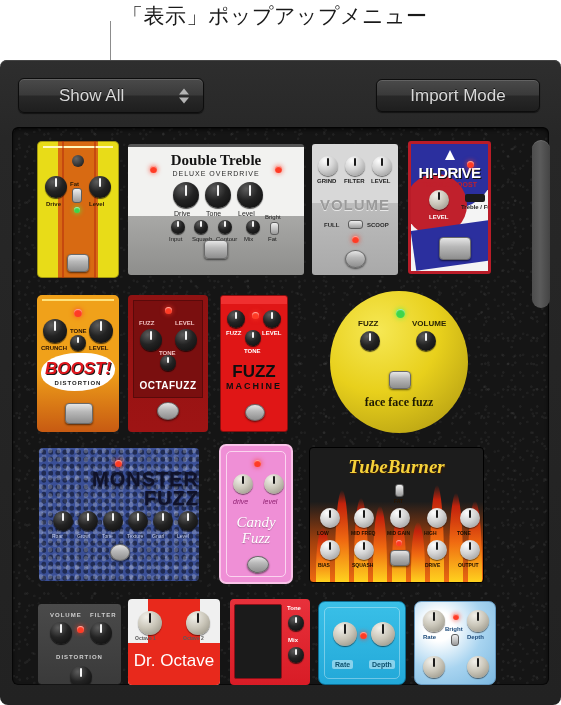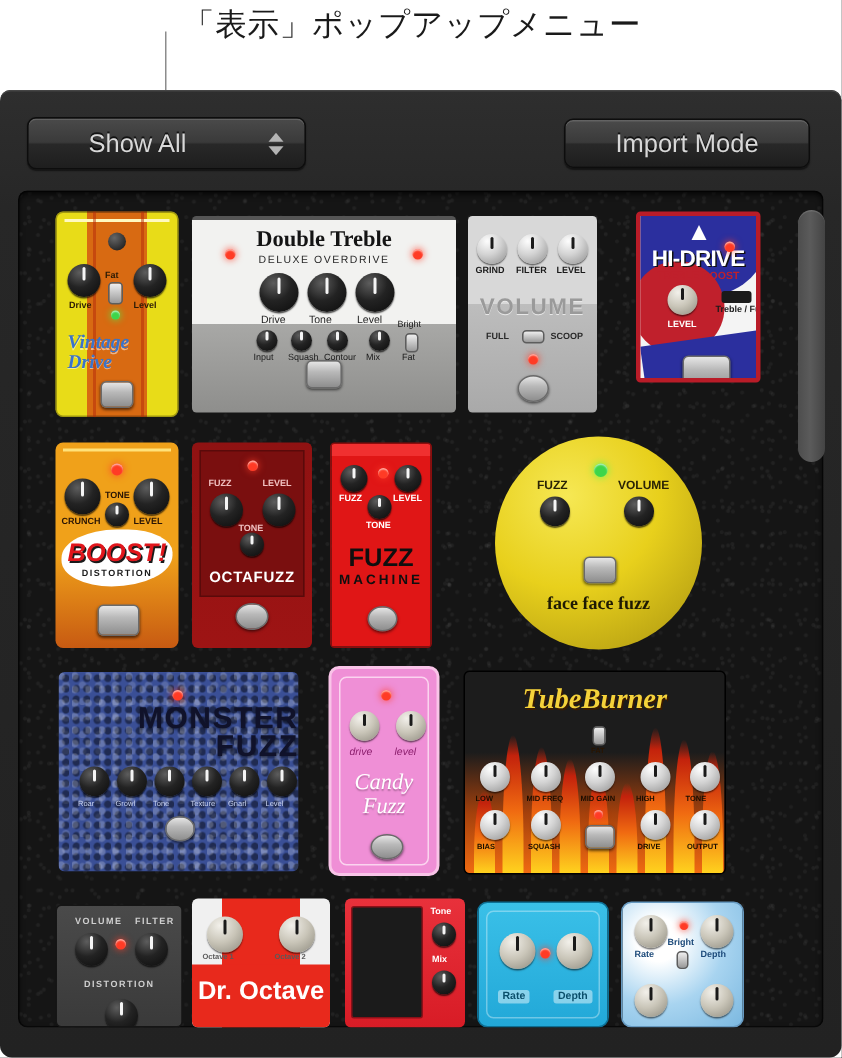--- a/index.html
+++ b/index.html
@@ -206,21 +206,20 @@
             <div class="pointer"></div>
           </div>
           <div class="knob-dark" style="left:52px;top:35px;width:22px;height:22px;">
             <div class="pointer"></div>
           </div>
           <div class="plabel" style="left:9px;top:60px;font-size:6px;color:#2a1a05;font-weight:bold;">Drive</div>
           <div class="plabel" style="left:52px;top:60px;font-size:6px;color:#2a1a05;font-weight:bold;">Level</div>
           <div class="plabel" style="left:33px;top:40px;font-size:6px;color:#2a1a05;font-weight:bold;">Fat</div>
           <div class="toggle" style="left:35px;top:47px;width:10px;height:15px;"></div>
           <div class="led green" style="left:37px;top:66px;width:6px;height:6px;background:#3dd64a;"></div>
-          <div style="position:absolute;left:8px;top:80px;width:66px;height:28px;color:#3b73c9;font-size:13px;font-style:italic;font-weight:bold;text-shadow:0 1px 0 rgba(255,255,255,.5);line-height:13px;font-family:&quot;Liberation Serif&quot;,serif;">Vintage Drive</div>
           <div class="stomp" style="left:30px;top:113px;width:22px;height:18px;"></div>
         </div>
         <div class="pedal" style="left:116px;top:17px;width:176px;height:131px;background:linear-gradient(180deg,#555 0 3px,#f2f2f0 3px 55%, #a8a8a6 55%, #8e8e8c 100%);border-radius:3px;" title="Double Dragon">
           <div style="position:absolute;left:0;top:8px;width:100%;text-align:center;color:#141414;font-size:15px;font-weight:bold;font-family:&quot;Liberation Serif&quot;,serif;">Double Treble</div>
           <div style="position:absolute;left:0;top:26px;width:100%;text-align:center;color:#2a2a2a;font-size:7px;letter-spacing:1px;">DELUXE OVERDRIVE</div>
           <div class="led" style="left:22px;top:22px;width:7px;height:7px;background:#ff3b25;"></div>
           <div class="led" style="left:147px;top:22px;width:7px;height:7px;background:#ff3b25;"></div>
           <div class="knob-dark" style="left:45px;top:38px;width:26px;height:26px;">
             <div class="pointer"></div>
           </div>
@@ -267,21 +266,21 @@
             <div class="pointer dk"></div>
           </div>
           <div class="plabel" style="left:59px;top:34px;font-size:6px;color:#1a1a1a;font-weight:bold;">LEVEL</div>
           <div style="position:absolute;left:0;top:52px;width:100%;text-align:center;color:#9a9a9a;font-size:15px;font-weight:bold;letter-spacing:1px;text-shadow:0 1px 0 #e8e8e8;">VOLUME</div>
           <div class="plabel" style="left:12px;top:78px;font-size:6px;color:#2a2a2a;font-weight:bold;">FULL</div>
           <div class="toggle" style="left:36px;top:76px;width:15px;height:9px;"></div>
           <div class="plabel" style="left:55px;top:78px;font-size:6px;color:#2a2a2a;font-weight:bold;">SCOOP</div>
           <div class="led" style="left:40px;top:92px;width:7px;height:7px;background:#ff3b25;"></div>
           <div class="stomp round" style="left:33px;top:106px;width:21px;height:18px;"></div>
         </div>
-        <div class="pedal" style="left:412px;top:14px;width:83px;height:114px;background:#f4f4f4;border:3px solid #b91c28;border-radius:3px;" title="Hi-Drive">
+        <div class="pedal" style="left:396px;top:14px;width:83px;height:133px;background:#f4f4f4;border:3px solid #b91c28;border-radius:3px;" title="Hi-Drive">
           <div style="position:absolute;left:-10px;top:-10px;width:120%;height:60%;background:#2b2f9e;border-radius:0 0 60% 60%;"></div>
           <div style="position:absolute;left:-6px;top:30px;width:62px;height:62px;border-radius:50%;background:#c0202c;"></div>
           <div style="position:absolute;left:2px;top:80px;width:130%;height:40px;background:#2b2f9e;transform:rotate(-8deg);"></div>
           <div style="position:absolute;left:0;top:20px;width:100%;text-align:center;color:#fff;font-size:15px;font-weight:bold;letter-spacing:-0.5px;text-shadow:1px 1px 0 #111;">HI-DRIVE</div>
           <div style="position:absolute;left:0;top:37px;width:100%;text-align:center;color:#c0202c;font-size:7px;font-weight:bold;">TREBLE BOOST</div>
           <div style="position:absolute;left:34px;top:6px;width:0;height:0;border-left:5px solid transparent;border-right:5px solid transparent;border-bottom:10px solid #fff;"></div>
           <div class="led" style="left:56px;top:17px;width:7px;height:7px;background:#ff3b25;"></div>
           <div class="knob-silver" style="left:18px;top:46px;width:20px;height:20px;">
             <div class="pointer dk"></div>
           </div>
@@ -472,21 +471,21 @@
         <div class="pedal" style="left:116px;top:472px;width:92px;height:86px;background:linear-gradient(90deg,#f0f0f0 0 22%, #e8291c 22% 78%, #f0f0f0 78% 100%);border-radius:4px;" title="Dr. Octave">
           <div class="knob-silver" style="left:10px;top:12px;width:24px;height:24px;">
             <div class="pointer dk"></div>
           </div>
           <div class="knob-silver" style="left:58px;top:12px;width:24px;height:24px;">
             <div class="pointer dk"></div>
           </div>
           <div class="plabel" style="left:7px;top:36px;font-size:5px;color:#5a5a5a;font-weight:bold;">Octave 1</div>
           <div class="plabel" style="left:55px;top:36px;font-size:5px;color:#5a5a5a;font-weight:bold;">Octave 2</div>
           <div style="position:absolute;left:0;top:44px;width:100%;height:42px;background:#e8291c;"></div>
-          <div style="position:absolute;left:0;top:52px;width:100%;text-align:center;color:#fff;font-size:17px;font-weight:bold;">Dr. Octave</div>
+          <div style="position:absolute;left:0;top:52px;width:100%;text-align:center;color:#fff;font-size:17px;font-weight:normal;">Dr. Octave</div>
         </div>
         <div class="pedal" style="left:218px;top:472px;width:80px;height:86px;background:linear-gradient(180deg,#e8313b,#d81c26);border-radius:4px;" title="Red Pedal">
           <div style="position:absolute;left:4px;top:5px;width:48px;bottom:6px;background:#1b1b1b;border:1px solid #8a1018;border-radius:2px;"></div>
           <div class="plabel" style="left:57px;top:6px;font-size:6px;color:#ffffff;font-weight:bold;">Tone</div>
           <div class="knob-dark" style="left:58px;top:16px;width:16px;height:16px;">
             <div class="pointer"></div>
           </div>
           <div class="plabel" style="left:58px;top:38px;font-size:6px;color:#ffffff;font-weight:bold;">Mix</div>
           <div class="knob-dark" style="left:58px;top:48px;width:16px;height:16px;">
             <div class="pointer"></div>

